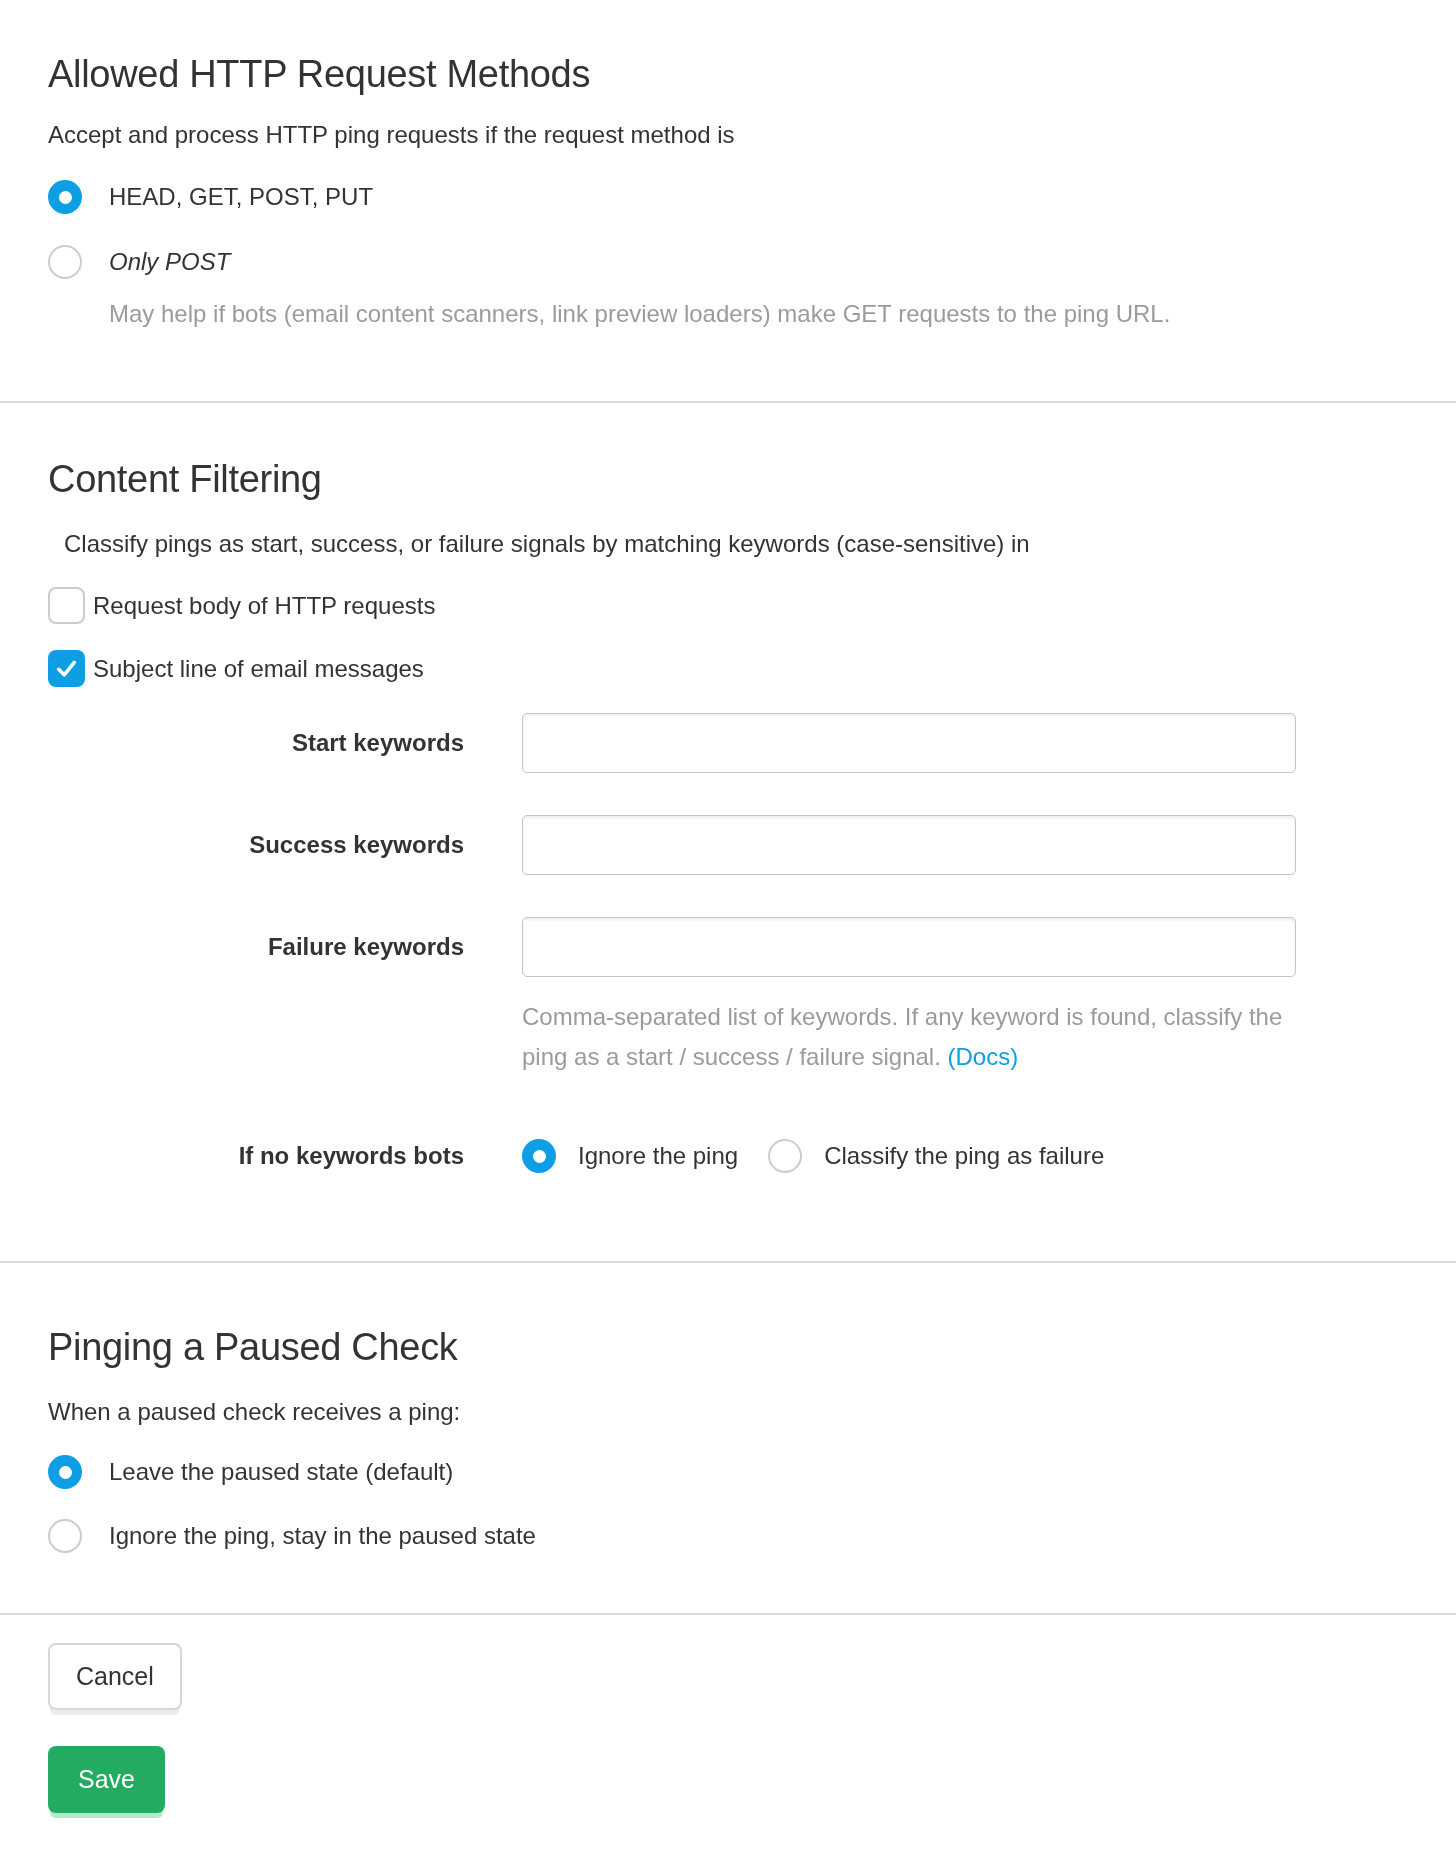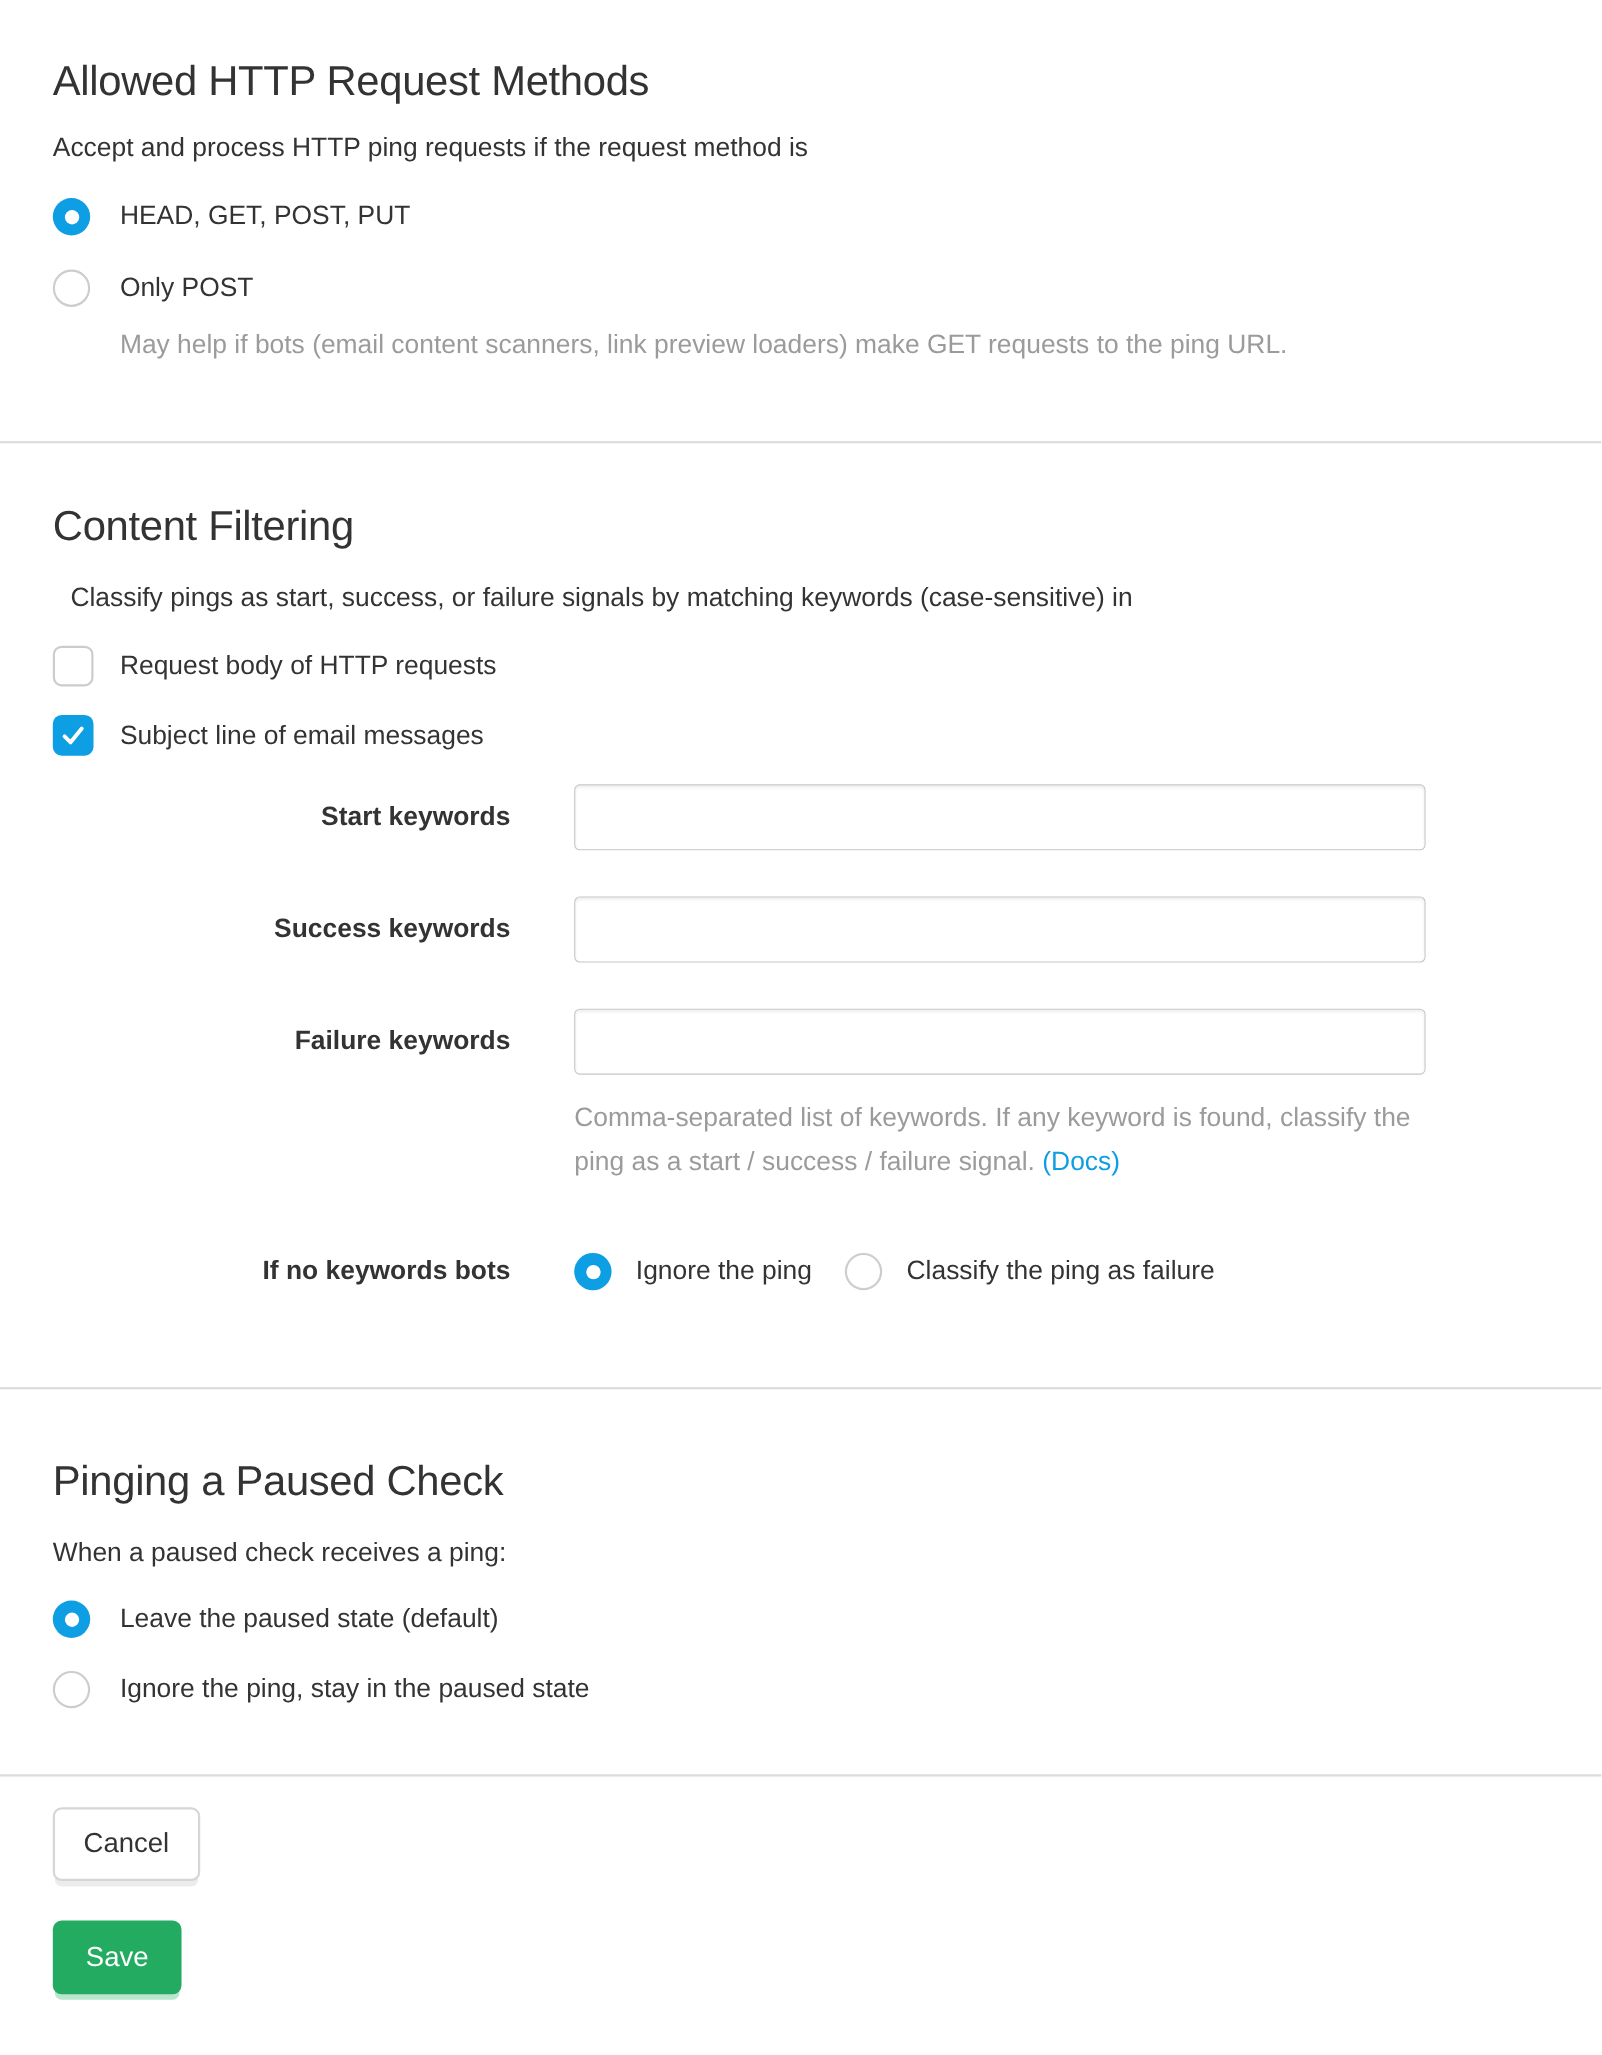--- a/index.html
+++ b/index.html
@@ -39,32 +39,32 @@
   }
   .radio.checked { border: none; background: var(--accent); }
   .radio .dot {
     display: none; position: absolute; left: 50%; top: 50%;
     width: 13px; height: 13px; margin: -6.5px 0 0 -6.5px;
     border-radius: 50%; background: #fff;
   }
   .radio.checked .dot { display: block; }
   .radio-label { font-size: 24px; line-height: 34px; }
   .rr-gap { margin-bottom: 31px; }
-  .rr-gap-sm { margin-bottom: 18px; }
+  .rr-gap-sm { margin-bottom: 18px; font-style: italic; }
   .note {
     margin: 0 0 0 61px; color: var(--muted);
     font-size: 24px; line-height: 34px;
   }
 
   
   .sec-filter { padding-top: 54px; padding-bottom: 88px; }
   .sec-filter h2 { margin-bottom: 28px; }
   .sec-filter .sub { margin-bottom: 28px; margin-left: 16px; }
 
-  .cb-row { display: flex; align-items: center; gap: 24px; margin-bottom: 26px; cursor: pointer; text-align: center; }
+  .cb-row { display: flex; align-items: center; gap: 8px; margin-bottom: 26px; cursor: pointer; text-align: center; }
   .cb {
     flex: none; width: 37px; height: 37px; border-radius: 8px;
     border: 2px solid var(--ctl-border); background: #fff;
     display: flex; align-items: center; justify-content: center;
   }
   .cb svg { display: none; }
   .cb.checked { border: none; background: var(--accent); }
   .cb.checked svg { display: block; }
   .cb-label { font-size: 24px; line-height: 37px; }
 

